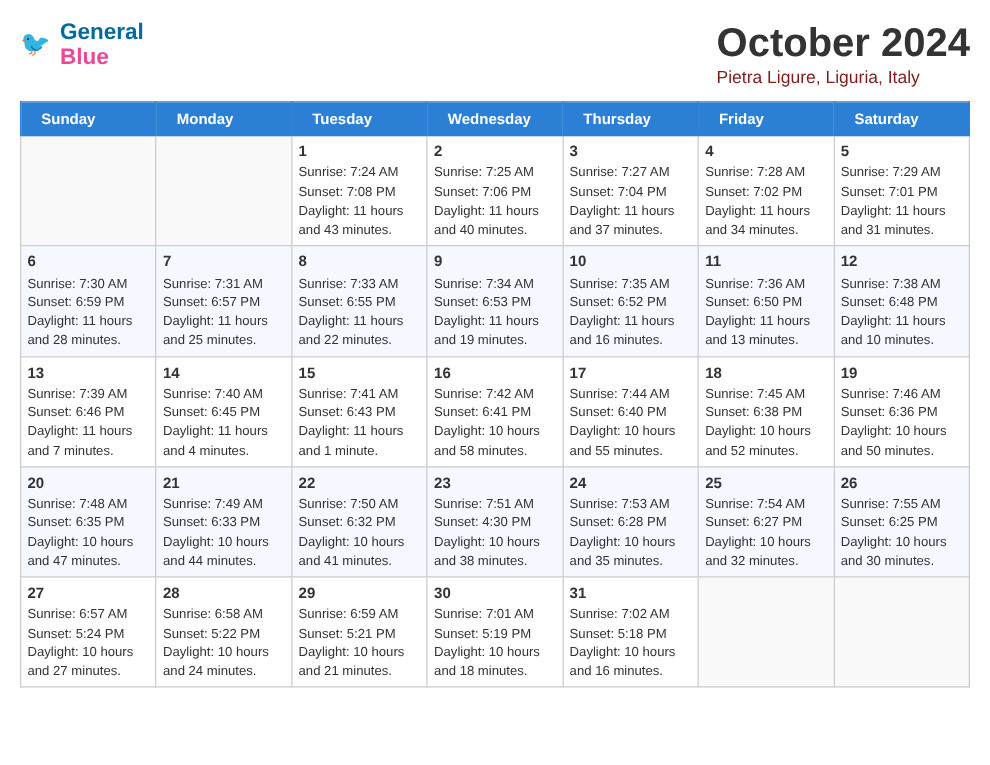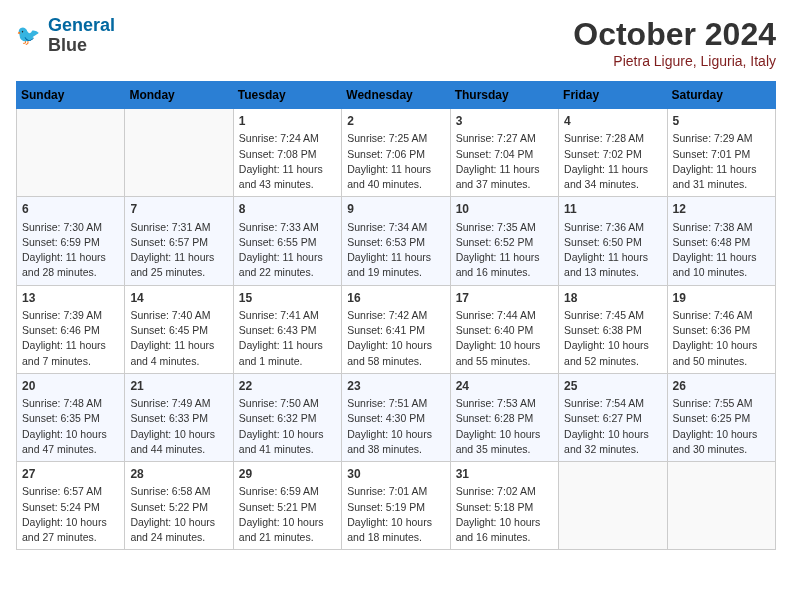--- a/index.html
+++ b/index.html
@@ -28,40 +28,40 @@
       line-height: 1.1;
     }
     .logo-text span {
       color: #0369a1;
     }
     .logo-bird {
       width: 28px;
       height: 28px;
     }
     .title-block {
-      text-align: right;
+      text-align: left;
     }
     .month-title {
       font-size: 32px;
       font-weight: bold;
       color: #333;
     }
     .location {
       font-size: 14px;
       color: #7f1d1d;
     }
     table {
       width: 100%;
       border-collapse: collapse;
       font-size: 11px;
     }
     th {
       background: #2b7fd4;
-      color: #000000;
-      padding: 6px 4px;
+      color: #ffffff;
+      padding: 6px 16px;
       text-align: left;
       font-size: 12px;
       font-weight: bold;
       border: 1px solid #2b7fd4;
     }
     td {
       border: 1px solid #ccc;
       vertical-align: top;
       padding: 4px 5px;
       height: 78px;
@@ -91,21 +91,21 @@
 <body>
 
 <div class="header">
   <div class="logo">
     <svg class="logo-bird" viewBox="0 0 40 40" xmlns="http://www.w3.org/2000/svg">
       <text y="28" font-size="28" fill="#1a6bb5">🐦</text>
     </svg>
     <div>
       <div class="logo-text">
         <span>General</span><br>
-        <span style="color:#404040;">Blue</span>
+        <span style="color:#ec4899;">Blue</span>
       </div>
     </div>
   </div>
   <div class="title-block">
     <div class="month-title">October 2024</div>
     <div class="location">Pietra Ligure, Liguria, Italy</div>
   </div>
 </div>
 
 <table>

